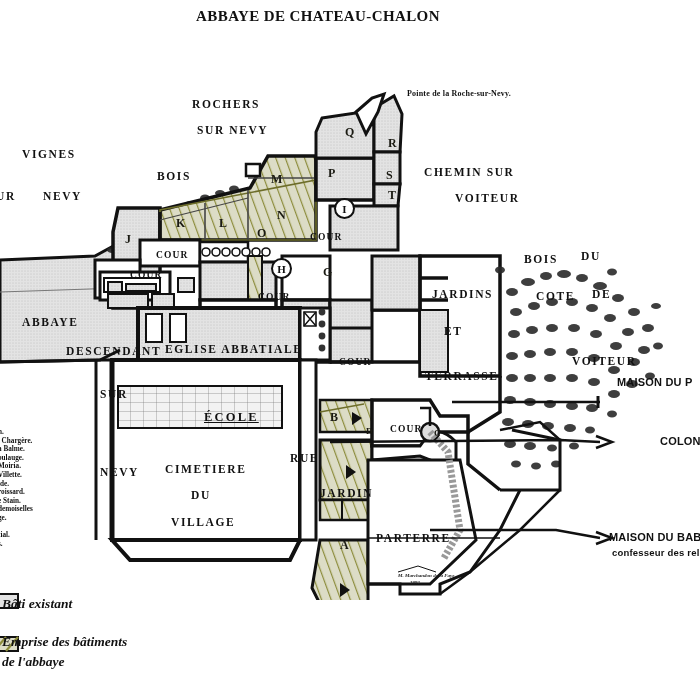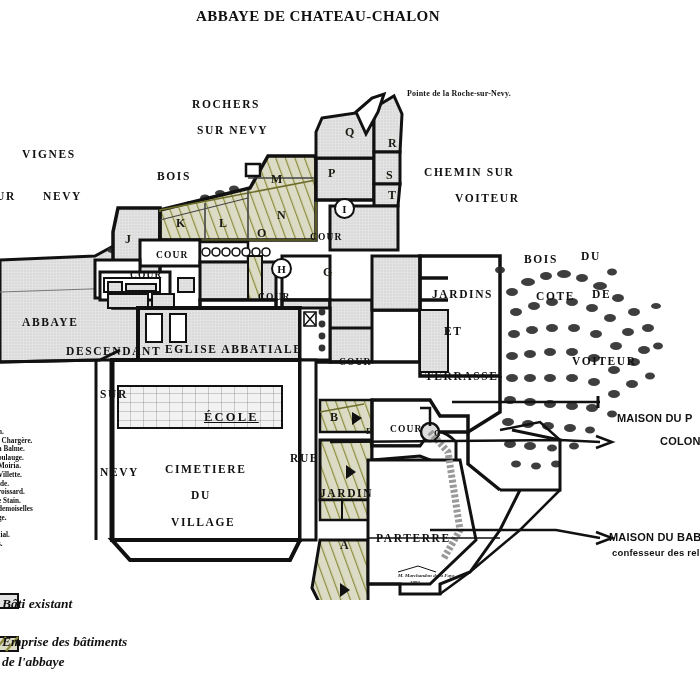--- a/index.html
+++ b/index.html
@@ -346,21 +346,21 @@
   <div class="circled" style="left:271px;top:258px;">H</div>
   <div class="circled" style="left:334px;top:198px;">I</div>
 
   <div class="thin" style="left:407px;top:89px;">Pointe de la Roche-sur-Nevy.</div>
 
   <div style="position:absolute;left:398px;top:573px;font-size:5px;
               font-style:italic;font-weight:bold;color:#222;white-space:nowrap;">M. Marchandon de la Faye</div>
   <div style="position:absolute;left:410px;top:580px;font-size:5px;
               font-weight:bold;color:#222;">1892</div>
 
-  <div class="ann" style="left:609px;top:412px;padding-left:8px;">MAISON DU P</div>
+  <div class="ann" style="left:609px;top:376px;padding-left:8px;">MAISON DU P</div>
   <div class="ann" style="left:660px;top:435px;">COLON</div>
   <div class="ann" style="left:609px;top:531px;">MAISON DU BABOU</div>
   <div class="ann sub" style="left:612px;top:547px;">confesseur des reli</div>
 
   <div class="leglist" style="left:-2px;top:428px;">
     <div>n.</div>
     <div>. Chargère.</div>
     <div>a Balme.</div>
     <div>oulauge.</div>
     <div>Moiria.</div>

